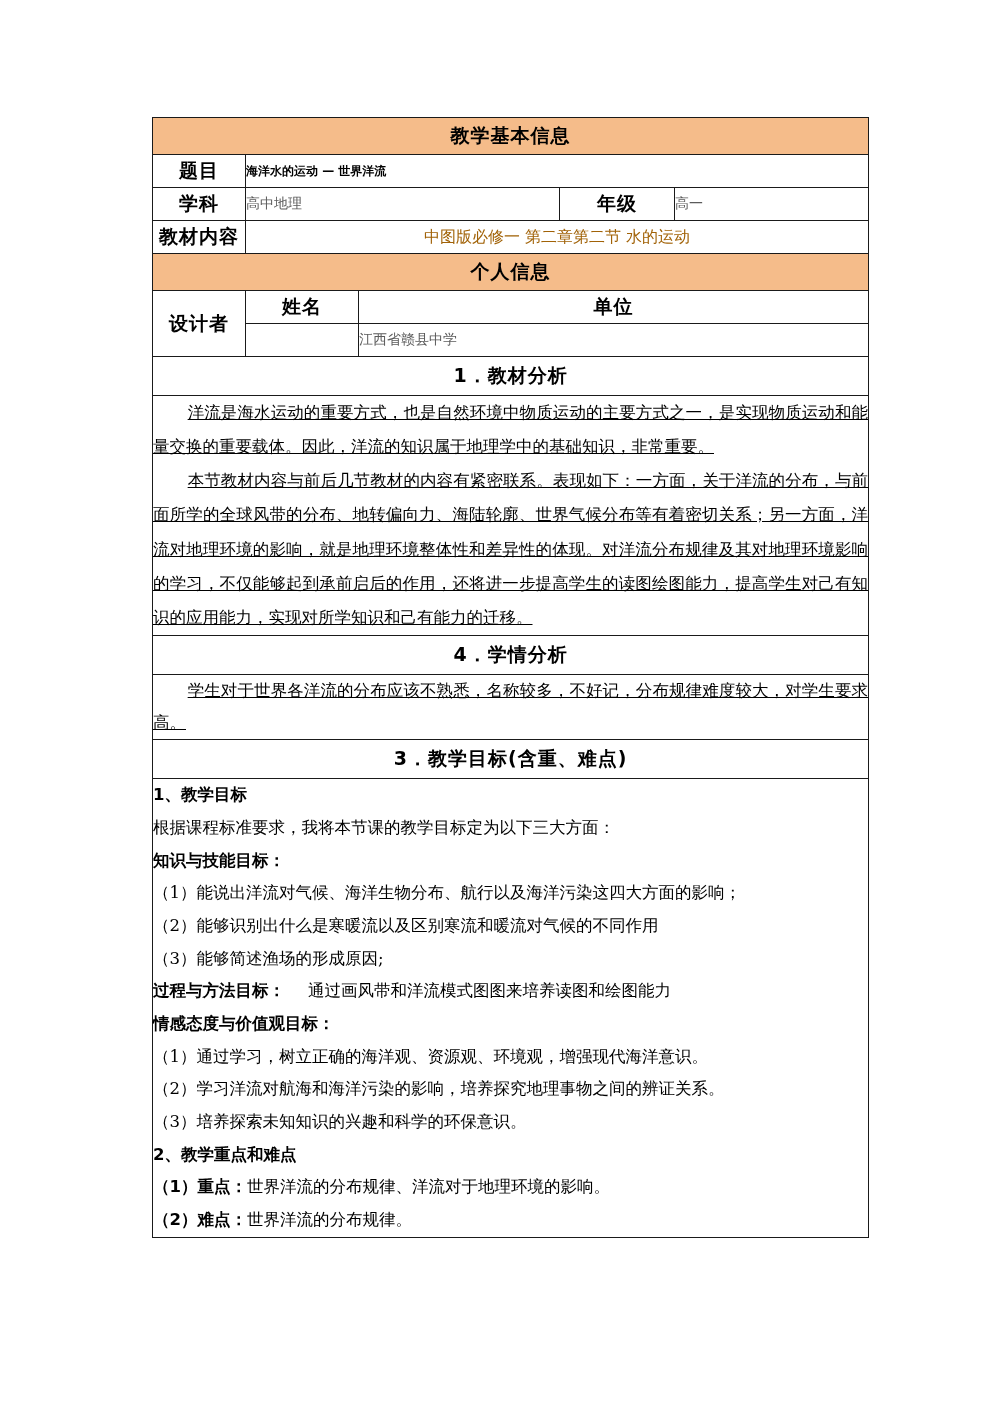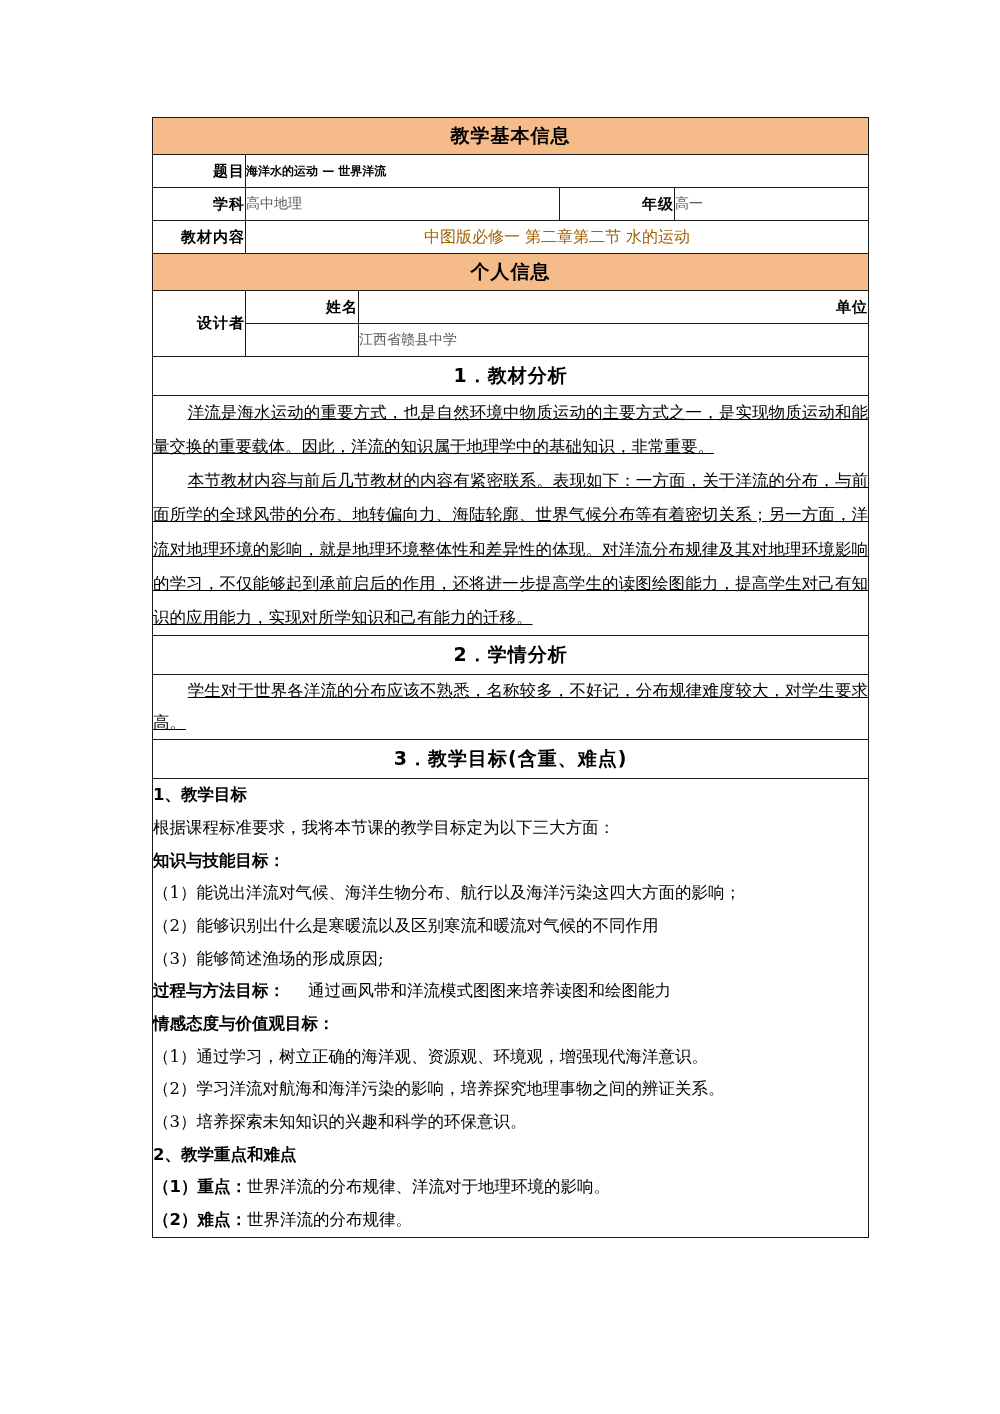--- a/index.html
+++ b/index.html
@@ -47,23 +47,23 @@
     text-align: center;
     font-weight: bold;
     font-size: 19px;
     letter-spacing: 1px;
     height: 36px;
     font-family: "DejaVu Sans", "Liberation Sans", sans-serif;
   }
 
   
   .label-cell {
-    text-align: right;
-    font-weight: bold;
-    font-size: 15px;
+    text-align: center;
+    font-weight: bold;
+    font-size: 19px;
     font-family: "DejaVu Sans", "Liberation Sans", sans-serif;
     height: 32px;
     letter-spacing: 1px;
   }
 
   .value-cell {
     font-size: 14px;
     color: #5b5b5b;
     padding-left: 10px;
     height: 32px;
@@ -192,21 +192,21 @@
       <td class="section-head" colspan="5">1．教材分析</td>
     </tr>
     <tr>
       <td class="body-cell" colspan="5">
         <p>洋流是海水运动的重要方式，也是自然环境中物质运动的主要方式之一，是实现物质运动和能量交换的重要载体。因此，洋流的知识属于地理学中的基础知识，非常重要。</p>
         <p>本节教材内容与前后几节教材的内容有紧密联系。表现如下：一方面，关于洋流的分布，与前面所学的全球风带的分布、地转偏向力、海陆轮廓、世界气候分布等有着密切关系；另一方面，洋流对地理环境的影响，就是地理环境整体性和差异性的体现。对洋流分布规律及其对地理环境影响的学习，不仅能够起到承前启后的作用，还将进一步提高学生的读图绘图能力，提高学生对己有知识的应用能力，实现对所学知识和己有能力的迁移。</p>
       </td>
     </tr>
 
     <tr>
-      <td class="section-head" colspan="5">2．学情分析</td>
+      <td class="section-head" colspan="5">4．学情分析</td>
     </tr>
     <tr>
       <td class="body-cell tight" colspan="5">
         <p>学生对于世界各洋流的分布应该不熟悉，名称较多，不好记，分布规律难度较大，对学生要求高。</p>
       </td>
     </tr>
 
     <tr>
       <td class="section-head" colspan="5">3．教学目标(含重、难点)</td>
     </tr>

